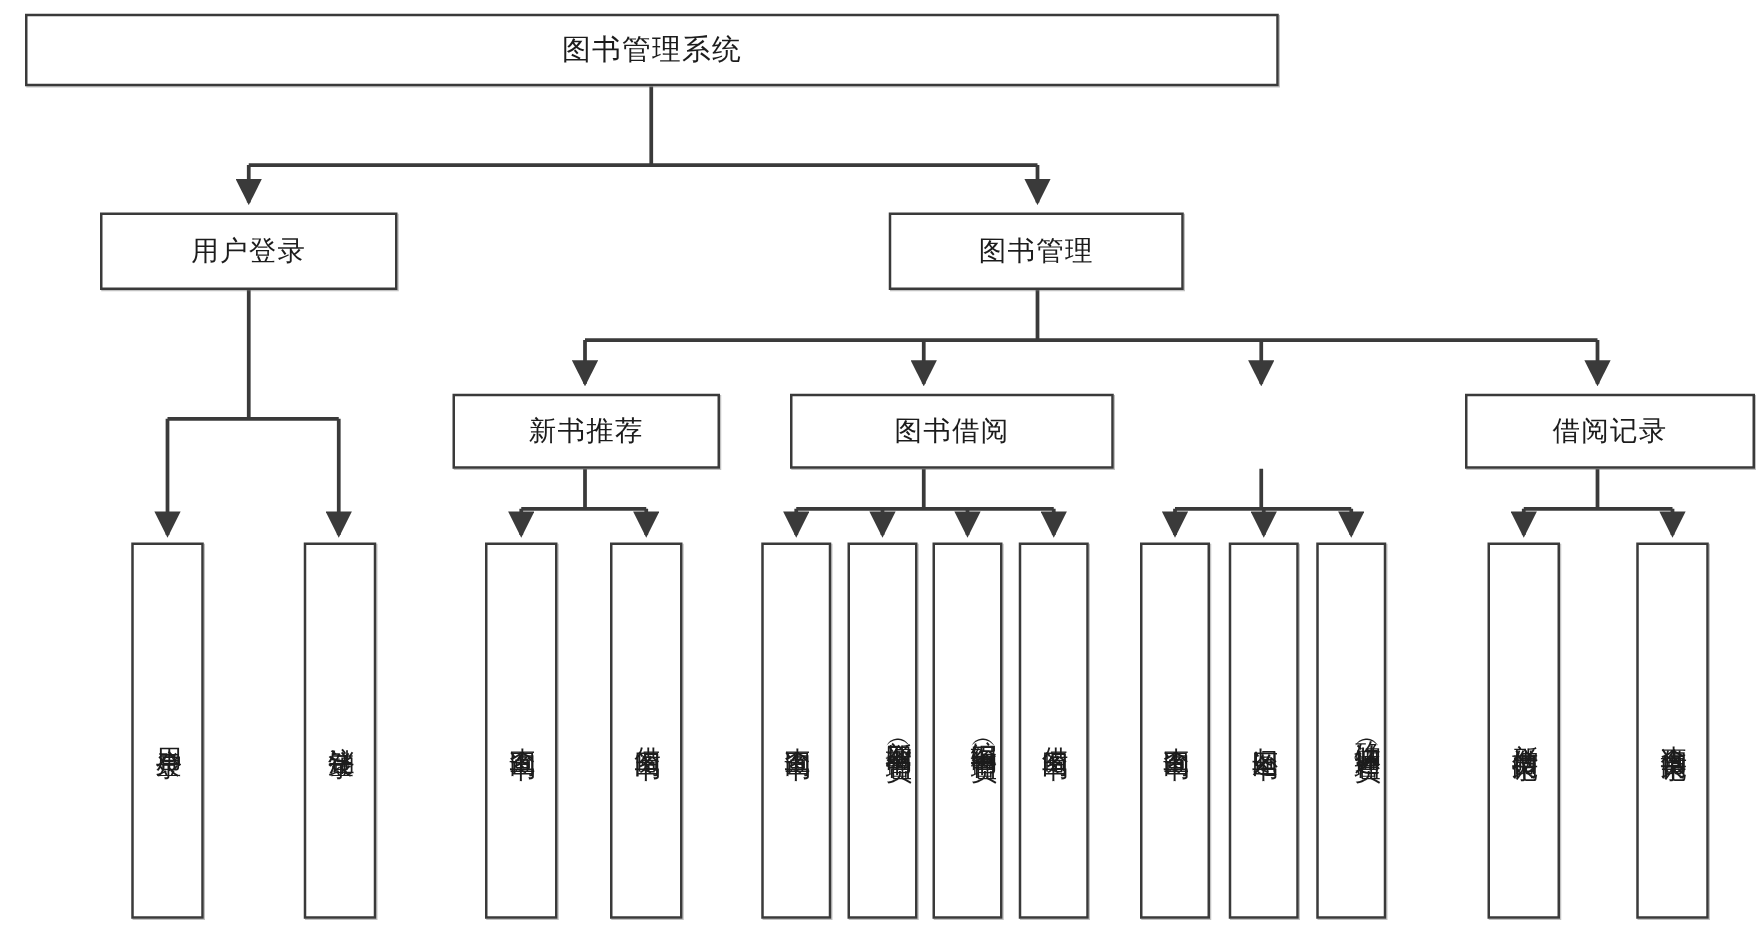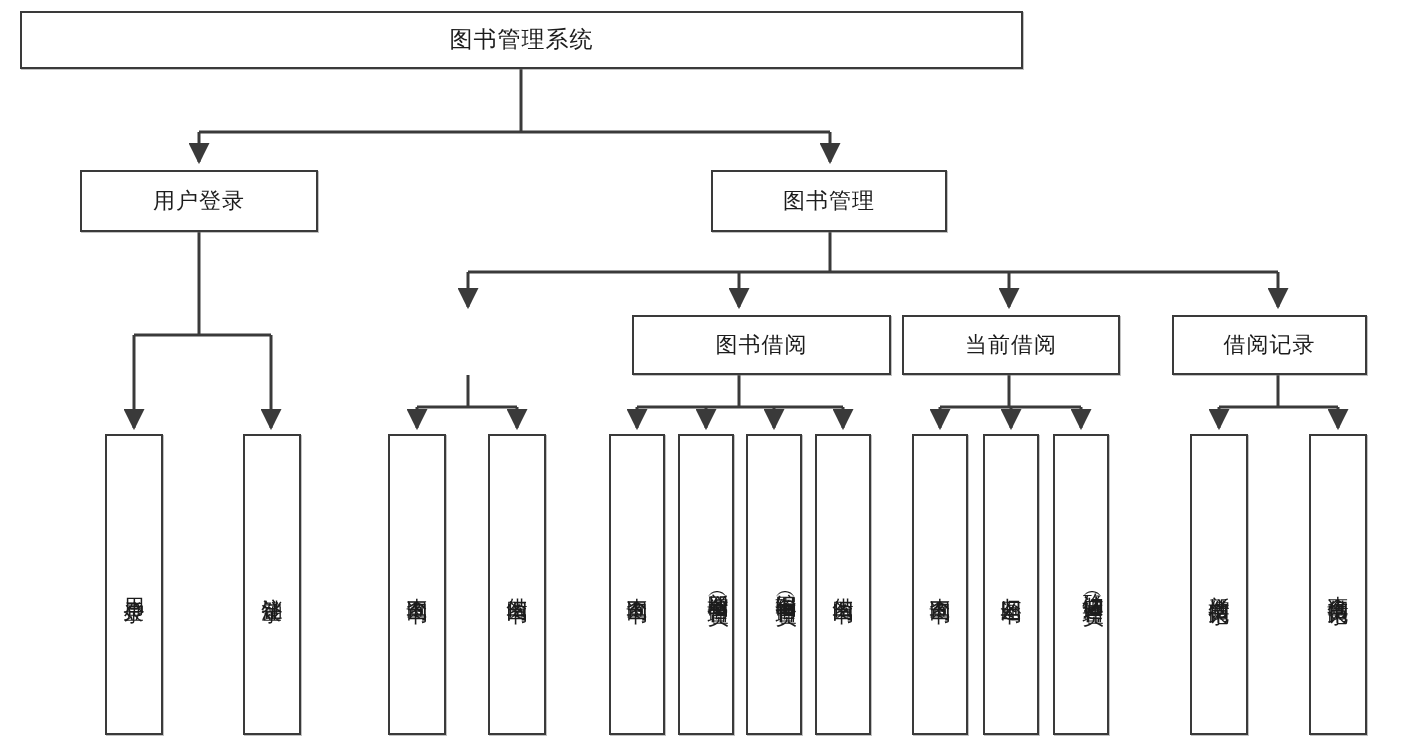--- a/index.html
+++ b/index.html
@@ -121,23 +121,23 @@
       <path d="M 1219 407 L 1219 428" marker-end="url(#arrow)"></path>
       <path d="M 1338 407 L 1338 428" marker-end="url(#arrow)"></path>
     </g>
   </svg>
 
   <div class="node h root" style="left: 20px; top: 11px; width: 1003px; height: 58px; border-color: rgb(58, 58, 58); color: rgb(28, 28, 28); background: rgb(255, 255, 255);">图书管理系统</div>
 
   <div class="node h" style="left: 80px; top: 170px; width: 238px; height: 62px; border-color: rgb(58, 58, 58); color: rgb(28, 28, 28); background: rgb(255, 255, 255);">用户登录</div>
   <div class="node h" style="left: 711px; top: 170px; width: 236px; height: 62px; border-color: rgb(58, 58, 58); color: rgb(28, 28, 28); background: rgb(255, 255, 255);">图书管理</div>
 
+  <div class="node h" style="left: 362px; top: 315px; width: 214px; height: 60px; border-color: rgb(58, 58, 58); color: rgb(28, 28, 28); background: rgb(255, 255, 255);">新书推荐</div>
   <div class="node h" style="left: 632px; top: 315px; width: 259px; height: 60px; border-color: rgb(58, 58, 58); color: rgb(28, 28, 28); background: rgb(255, 255, 255);">图书借阅</div>
-  <div class="node h" style="left: 902px; top: 315px; width: 218px; height: 60px; border-color: rgb(58, 58, 58); color: rgb(28, 28, 28); background: rgb(255, 255, 255);">当前借阅</div>
-  <div class="node h" style="left: 1172px; top: 315px; width: 195px; height: 60px; border-color: rgb(58, 58, 58); color: rgb(28, 28, 28); background: rgb(255, 255, 255);">借阅记录</div>
+  <div class="node h" style="left: 1172px; top: 315px; width: 232px; height: 60px; border-color: rgb(58, 58, 58); color: rgb(28, 28, 28); background: rgb(255, 255, 255);">借阅记录</div>
 
   <div class="node v mid" style="left: 105px; top: 434px; width: 58px; height: 301px; border-color: rgb(58, 58, 58); color: rgb(28, 28, 28); background: rgb(255, 255, 255);">用户登录</div>
   <div class="node v mid" style="left: 243px; top: 434px; width: 58px; height: 301px; border-color: rgb(58, 58, 58); color: rgb(28, 28, 28); background: rgb(255, 255, 255);">注销登录</div>
   <div class="node v mid" style="left: 388px; top: 434px; width: 58px; height: 301px; border-color: rgb(58, 58, 58); color: rgb(28, 28, 28); background: rgb(255, 255, 255);">查询图书</div>
   <div class="node v mid" style="left: 488px; top: 434px; width: 58px; height: 301px; border-color: rgb(58, 58, 58); color: rgb(28, 28, 28); background: rgb(255, 255, 255);">借阅图书</div>
   <div class="node v mid" style="left: 609px; top: 434px; width: 56px; height: 301px; border-color: rgb(58, 58, 58); color: rgb(28, 28, 28); background: rgb(255, 255, 255);">查询图书</div>
   <div class="node v top" style="left: 678px; top: 434px; width: 56px; height: 301px; border-color: rgb(58, 58, 58); color: rgb(28, 28, 28); background: rgb(255, 255, 255);">新增图书（管理员）</div>
   <div class="node v top" style="left: 746px; top: 434px; width: 56px; height: 301px; border-color: rgb(58, 58, 58); color: rgb(28, 28, 28); background: rgb(255, 255, 255);">编辑图书（管理员）</div>
   <div class="node v mid" style="left: 815px; top: 434px; width: 56px; height: 301px; border-color: rgb(58, 58, 58); color: rgb(28, 28, 28); background: rgb(255, 255, 255);">借阅图书</div>
   <div class="node v mid" style="left: 912px; top: 434px; width: 56px; height: 301px; border-color: rgb(58, 58, 58); color: rgb(28, 28, 28); background: rgb(255, 255, 255);">查询图书</div>

